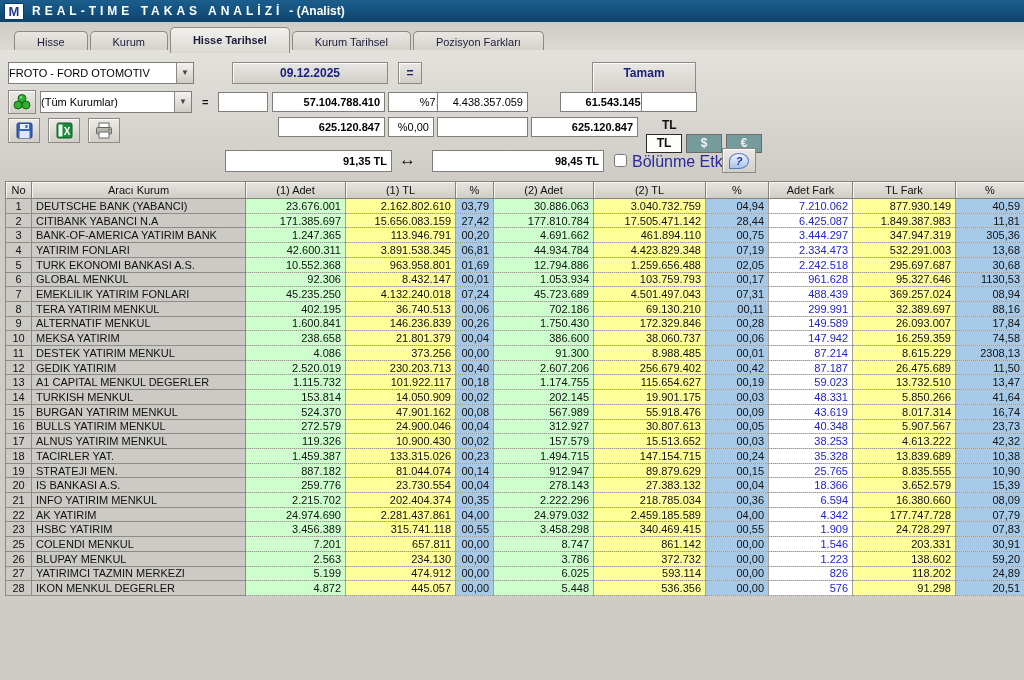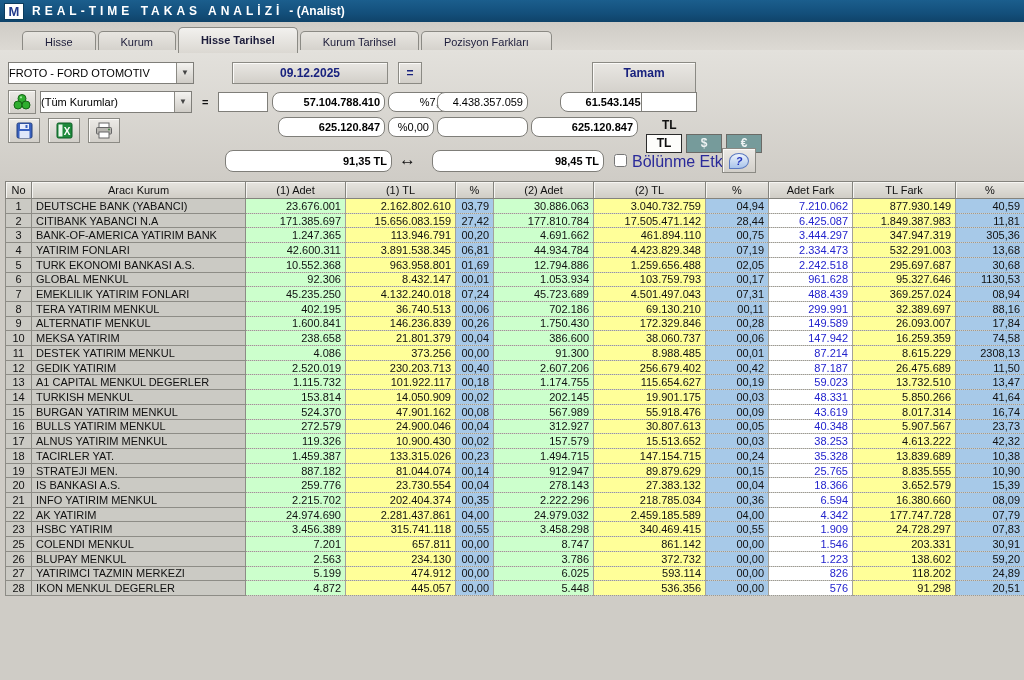--- a/index.html
+++ b/index.html
@@ -10,21 +10,21 @@
   .titlebar { position:absolute; left:0; top:0; width:1024px; height:22px;
     background:linear-gradient(#1b5e8d,var(--titlebar) 60%,#0f4369);
     display:flex; align-items:center; gap:8px; padding-left:4px; }
   .app-icon { width:20px; height:17px; background:#fff; border:1px solid #0c3c5e;
     color:#233a8c; font-weight:bold; font-size:13px; text-align:center; line-height:15px; }
   .title-main { color:#fff; font-weight:bold; font-size:12px; letter-spacing:4px; }
   .title-suffix { color:#fff; font-weight:bold; font-size:12px; margin-left:-2px; }
 
   
   .tabstrip { position:absolute; left:0; top:22px; width:1024px; height:32px;
-    background:linear-gradient(#cfccc6,#dedbd5); display:flex; align-items:flex-end; padding-left:22px;
+    background:linear-gradient(#cfccc6,#dedbd5); display:flex; align-items:flex-end; padding-left:14px;
     border-bottom:1px solid #f2f1ee; }
   .tab { height:22px; line-height:21px; padding:0 22px; background:linear-gradient(#e8e6e1,#d2cfc9);
     border:1px solid #8b8a84; border-bottom:none; border-radius:5px 5px 0 0; margin-right:2px;
     color:#1c1c3a; cursor:default; }
   .tab.active { height:26px; line-height:25px; font-weight:bold; background:linear-gradient(#f2f1ee,#dbd8d2);
     position:relative; z-index:2; }
 
   
   .toolbar { position:absolute; left:0; top:50px; width:1024px; height:131px;
     background:linear-gradient(#e3e1dc,#cfccc6); }
@@ -34,21 +34,21 @@
   .combo .txt { flex:1; padding:0 0; white-space:nowrap; overflow:hidden; font-size:11px; }
   .combo .dd { width:17px; height:100%; background:linear-gradient(#f4f3f0,#cfccc6);
     border-left:1px solid #8b8a84; text-align:center; font-size:8px; line-height:20px; color:#444; }
 
   .btn3d { background:linear-gradient(#e9e7e3,#d2cfc9); border:1px solid #8b8a84;
     box-shadow:inset 1px 1px 0 #fbfaf8; text-align:center; color:var(--navy_text);
     font-weight:bold; font-size:12px; cursor:default; }
 
   .fld { border:1px solid #7f7e79; background:#fff; font-family:"Liberation Sans",sans-serif;
     font-size:11px; height:20px; padding:0 4px; }
-  .num { text-align:right;border-radius:8px; }
+  .num { text-align:right; }
   .bold { font-weight:bold; }
   .lbl { font-weight:bold; color:#111; }
 
   .tool-btn { width:32px; height:25px; background:linear-gradient(#eceae6,#d2cfc9);
     border:1px solid #8b8a84; box-shadow:inset 1px 1px 0 #fbfaf8;
     display:flex; align-items:center; justify-content:center; }
 
   .cur-btn { width:36px; height:19px; border:1px solid #6b6a66; text-align:center;
     font-weight:bold; font-size:12px; line-height:17px; }
   .cur-btn.on { background:#fdfdfb; color:#111; border:1px solid #2b2b2b; }

